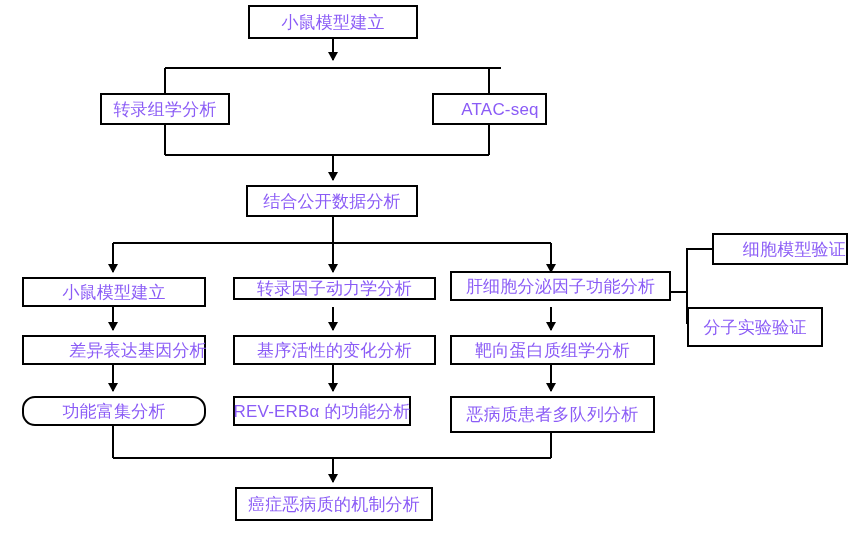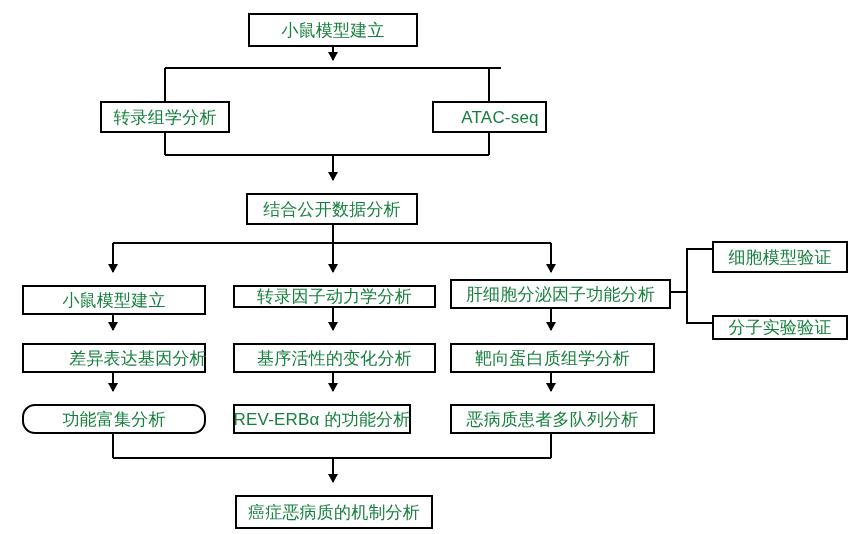--- a/index.html
+++ b/index.html
@@ -25,25 +25,24 @@
     height: 534px;
   }
   .node {
     position: absolute;
     box-sizing: border-box;
     border: 2px solid #000000;
     background: #ffffff;
     display: flex;
     align-items: center;
     justify-content: center;
-    color: #15803d;
+    color: #8b5cf6;
     line-height: 1;
     white-space: nowrap;
     z-index: 2;
-    margin-top: 8px;
   }
   .node-label {
     font-size: 17px;
     letter-spacing: 0.2px;
   }
 </style>
 </head>
 <body>
 
 <div id="canvas">
@@ -139,29 +138,29 @@
   </div>
 
   <div class="node" style="left:22px; top:396px; width:184px; height:30px;border-radius:13px;">
     <span class="node-label">功能富集分析</span>
   </div>
 
   <div class="node" style="left:233px; top:396px; width:178px; height:30px;">
     <span class="node-label">REV-ERBα 的功能分析</span>
   </div>
 
-  <div class="node" style="left:450px; top:396px; width:205px; height:30px;">
+  <div class="node" style="left:450px; top:396px; width:205px; height:37px;">
     <span class="node-label">恶病质患者多队列分析</span>
   </div>
 
   <div class="node" style="left:235px; top:487px; width:198px; height:34px;">
     <span class="node-label">癌症恶病质的机制分析</span>
   </div>
 
-  <div class="node" style="left:712px; top:233px; width:136px; height:32px;">
+  <div class="node" style="left:712px; top:233px; width:136px; height:32px;justify-content:flex-end;">
     <span class="node-label">细胞模型验证</span>
   </div>
 
-  <div class="node" style="left:712px; top:307px; width:136px; height:25px;align-items:center;">
+  <div class="node" style="left:687px; top:307px; width:136px; height:40px;align-items:center;">
     <span class="node-label">分子实验验证</span>
   </div>
 
 </div>
 
 </body></html>

